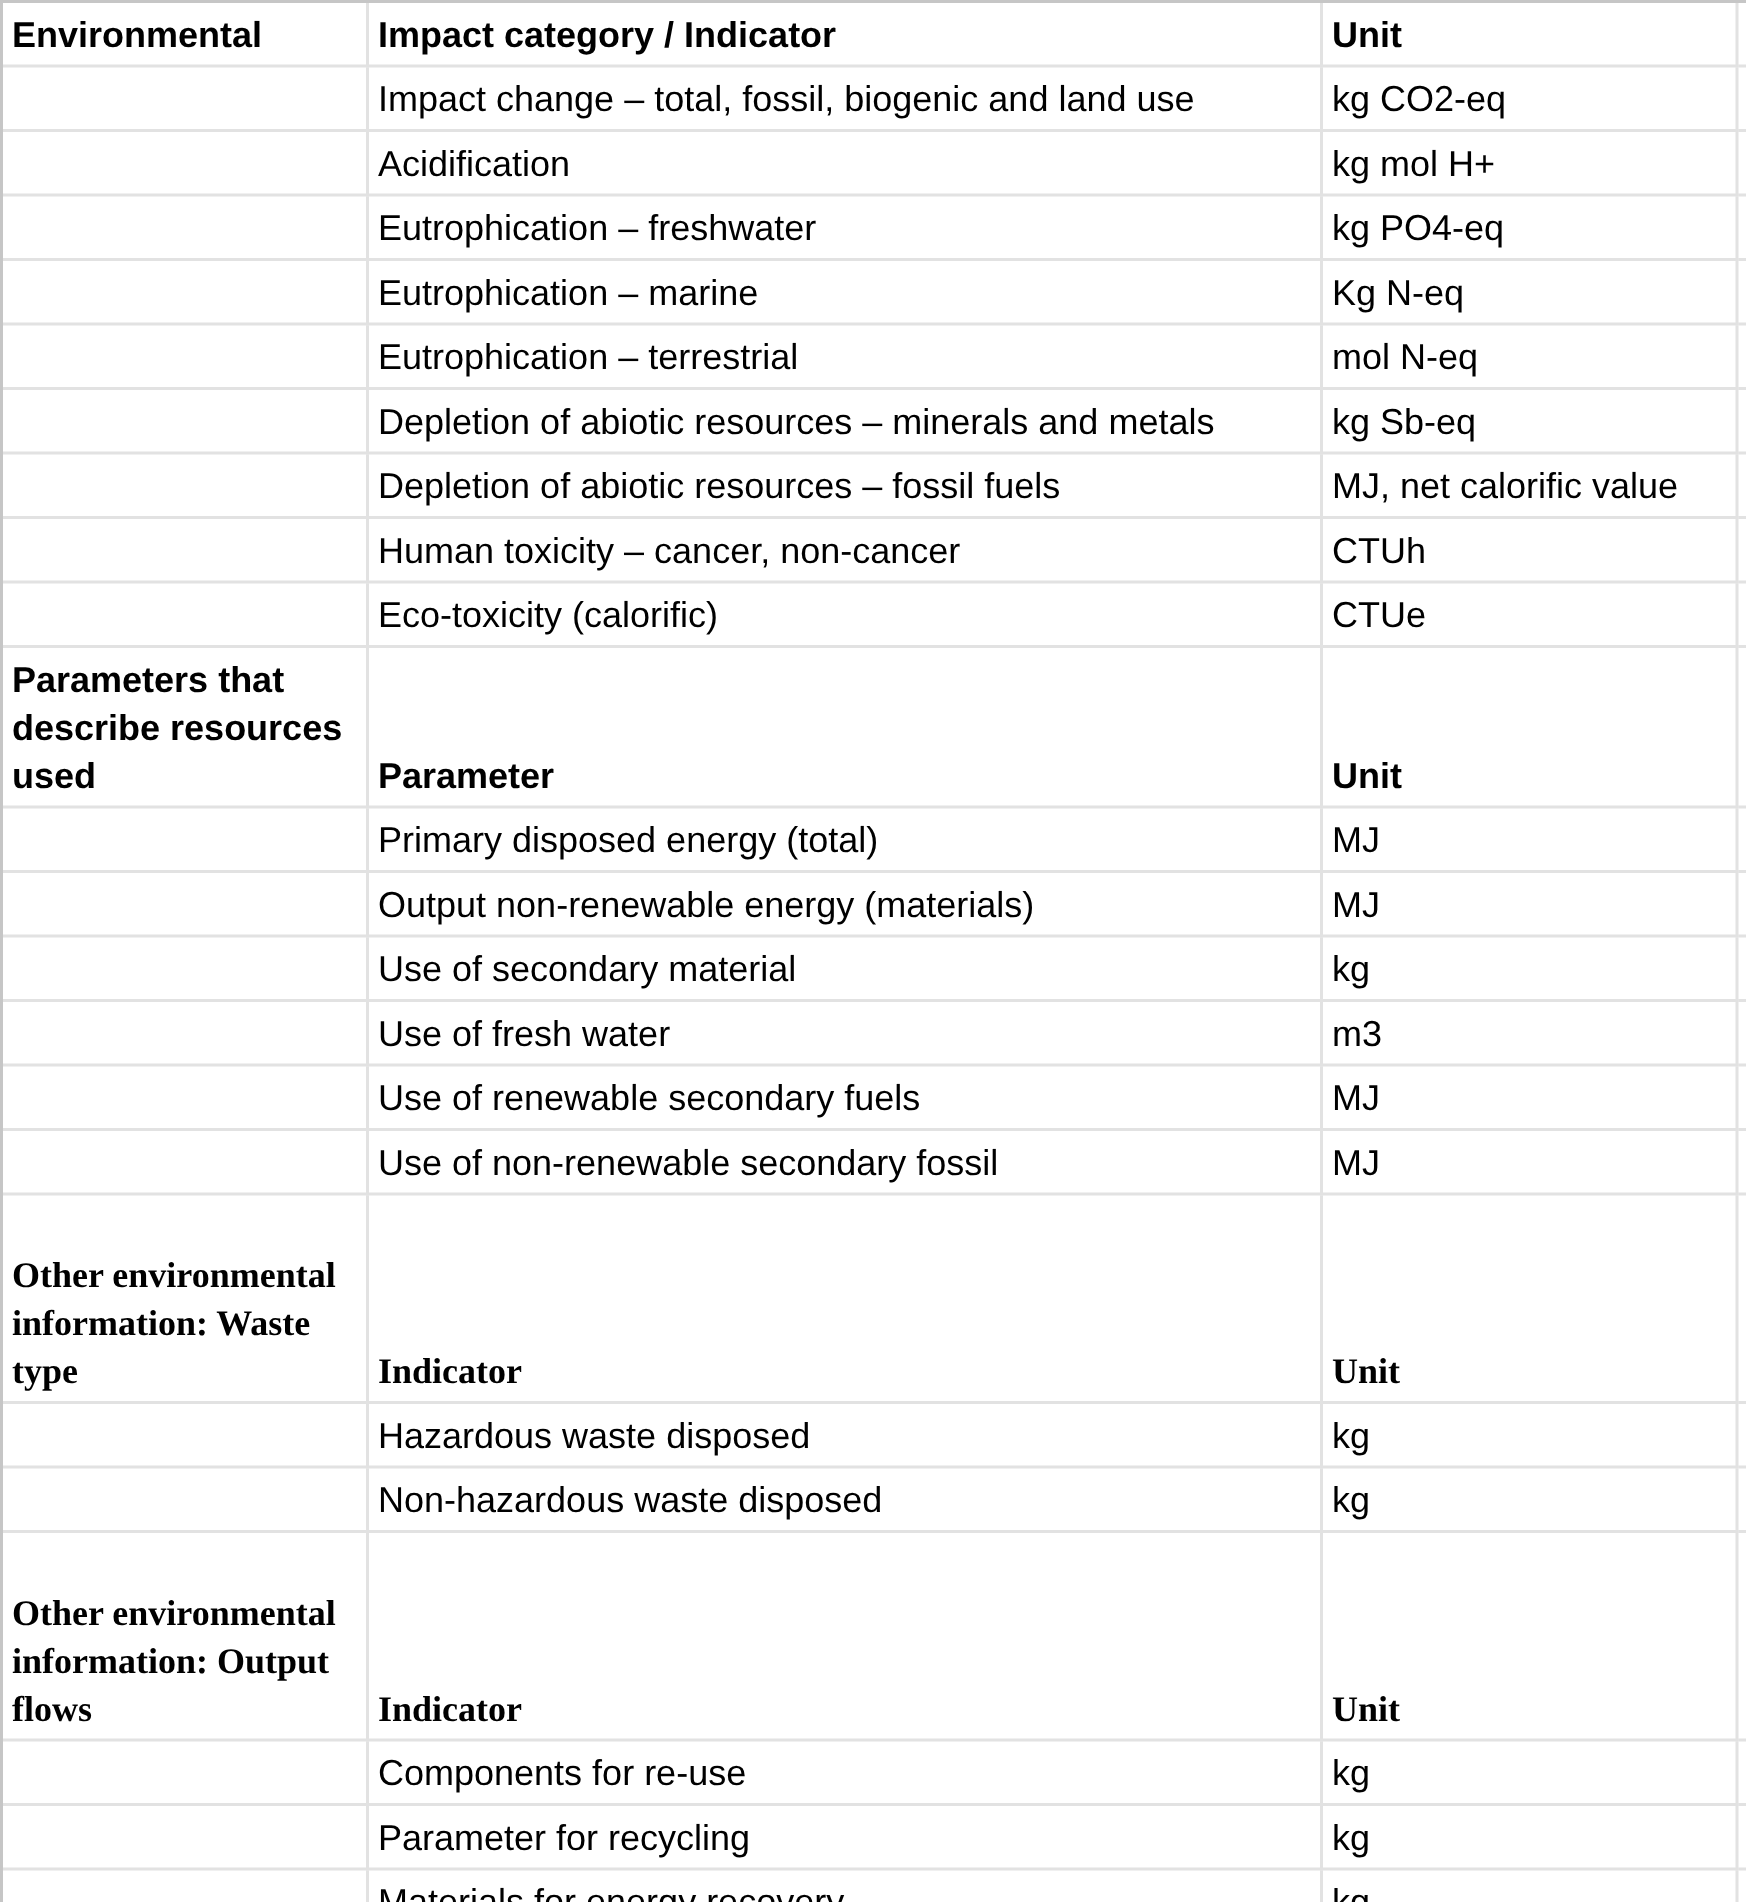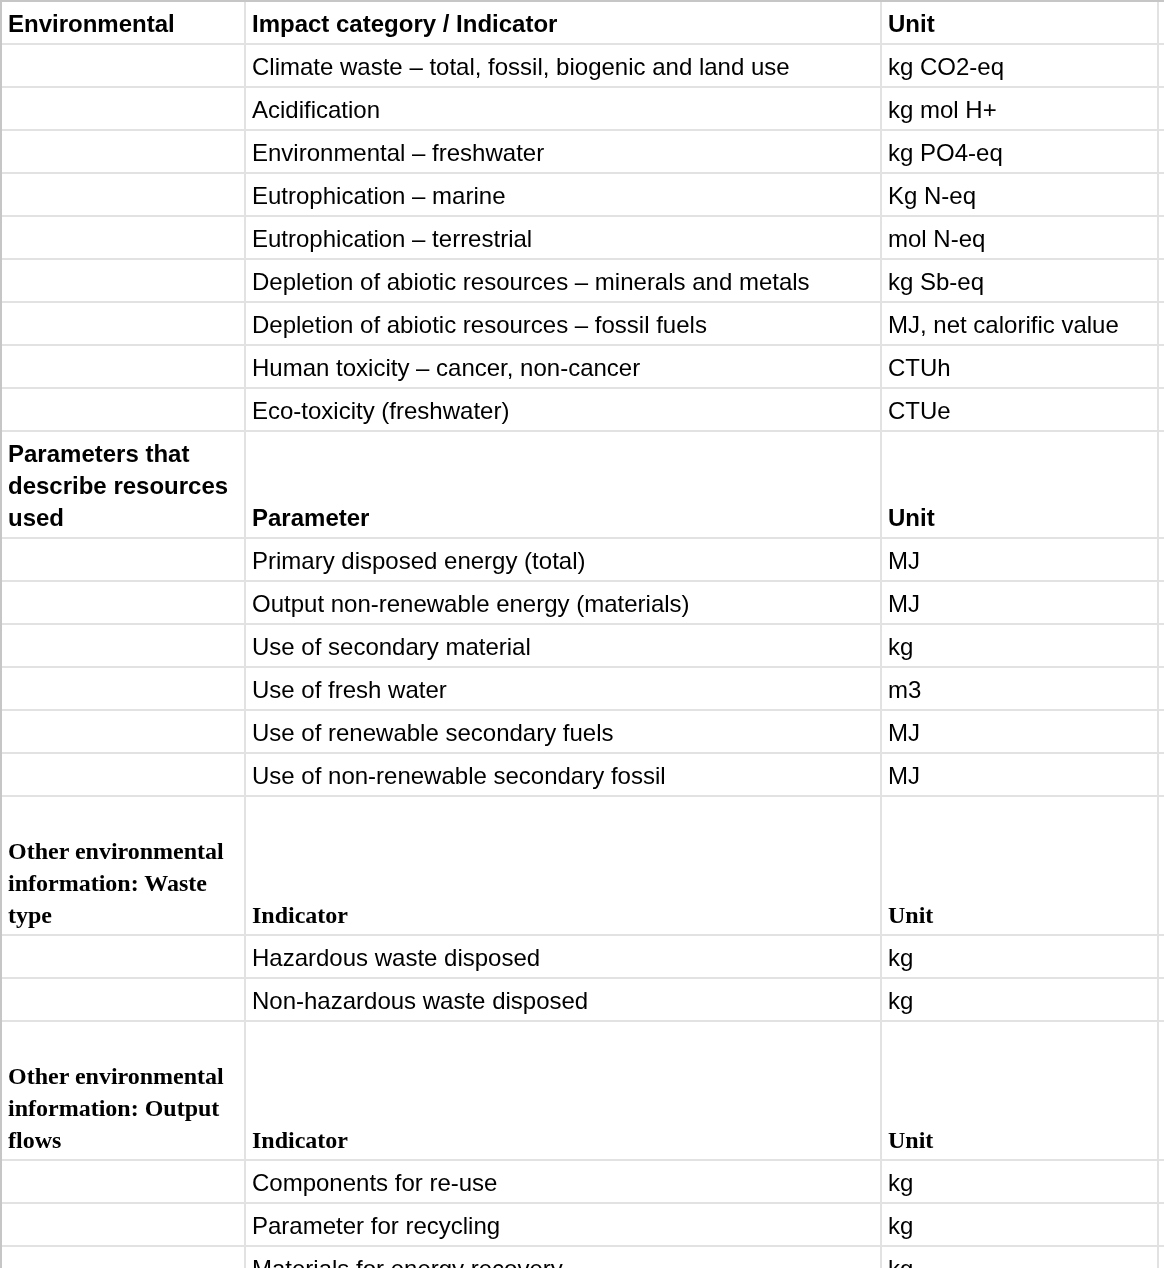--- a/index.html
+++ b/index.html
@@ -36,33 +36,33 @@
   <tbody>
 
     <tr>
       <td class="b">Environmental</td>
       <td class="b">Impact category / Indicator</td>
       <td class="b">Unit</td>
       <td></td>
     </tr>
     <tr>
           <td></td>
-          <td>Climate waste – total, fossil, biogenic and land use</td>
+          <td>Impact change – total, fossil, biogenic and land use</td>
           <td>kg CO2-eq</td>
           <td></td>
         </tr>
     <tr>
           <td></td>
           <td>Acidification</td>
           <td>kg mol H+</td>
           <td></td>
         </tr>
     <tr>
           <td></td>
-          <td>Environmental – freshwater</td>
+          <td>Eutrophication – freshwater</td>
           <td>kg PO4-eq</td>
           <td></td>
         </tr>
     <tr>
           <td></td>
           <td>Eutrophication – marine</td>
           <td>Kg N-eq</td>
           <td></td>
         </tr>
     <tr>
@@ -84,21 +84,21 @@
           <td></td>
         </tr>
     <tr>
           <td></td>
           <td>Human toxicity – cancer, non-cancer</td>
           <td>CTUh</td>
           <td></td>
         </tr>
     <tr>
           <td></td>
-          <td>Eco-toxicity (freshwater)</td>
+          <td>Eco-toxicity (calorific)</td>
           <td>CTUe</td>
           <td></td>
         </tr>
 
     <tr class="hdr3">
       <td class="b wrap">Parameters that describe resources used</td>
       <td class="b">Parameter</td>
       <td class="b">Unit</td>
       <td></td>
     </tr>

